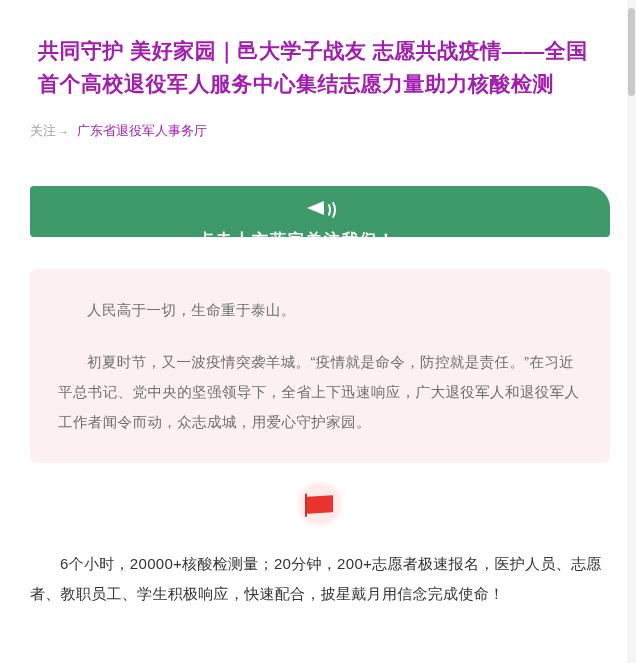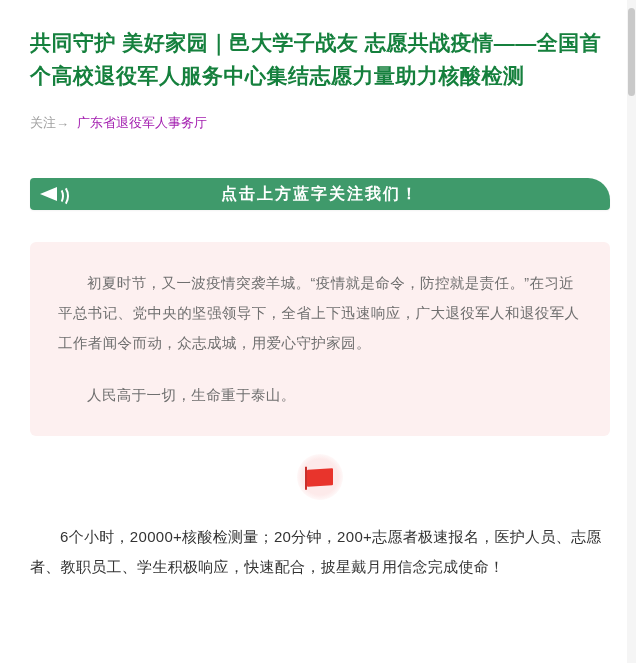--- a/index.html
+++ b/index.html
@@ -20,24 +20,24 @@
     height: 663px;
     box-sizing: border-box;
     padding: 0 26px 0 30px;
     background: #ffffff;
     overflow: hidden;
   }
   .article-title {
     font-size: 21px;
     line-height: 33px;
     font-weight: bold;
-    color: #15803d;
+    color: #a21caf;
     letter-spacing: 0.5px;
     padding-top: 26px;
-    margin: 0;
+    margin: 8px;
     white-space: pre-wrap;
   }
   .meta-row {
     margin-top: 22px;
     display: flex;
     align-items: center;
     font-size: 13px;
     color: #9a9a9a;
     line-height: 18px;
   }
@@ -47,27 +47,28 @@
   }
   .meta-account {
     color: #a21caf;
     margin-right: 12px;
   }
   .meta-date {
     color: #a8a8a8;
   }
   .banner {
     margin-top: 46px;
-    height: 32px;
+    height: 51px;
     background: #3f9a6b;
     border-radius: 4px 22px 4px 4px;
     display: flex;
     align-items: center;
     position: relative;
     box-shadow: 0 1px 2px rgba(0,0,0,0.05);
+    flex-direction: column;
   }
   .banner-icon {
     width: 46px;
     height: 44px;
     display: flex;
     align-items: center;
     justify-content: center;
     flex: 0 0 auto;
   }
   .horn {
@@ -205,22 +206,22 @@
       <span class="horn">
         <span class="cone"></span>
         <span class="wave1"></span>
         <span class="wave2"></span>
       </span>
     </span>
     <span class="banner-text">点击上方蓝字关注我们！</span>
   </div>
 
   <div class="quote-box">
+    <p>人民高于一切，生命重于泰山。</p>
     <p>初夏时节，又一波疫情突袭羊城。“疫情就是命令，防控就是责任。”在习近平总书记、党中央的坚强领导下，全省上下迅速响应，广大退役军人和退役军人工作者闻令而动，众志成城，用爱心守护家园。</p>
-    <p>人民高于一切，生命重于泰山。</p>
   </div>
 
   <div class="flag-wrap">
     <span class="flag-circle">
       <span class="flag-shape">
           <span class="flag-pole"></span>
         </span>
     </span>
   </div>
 

